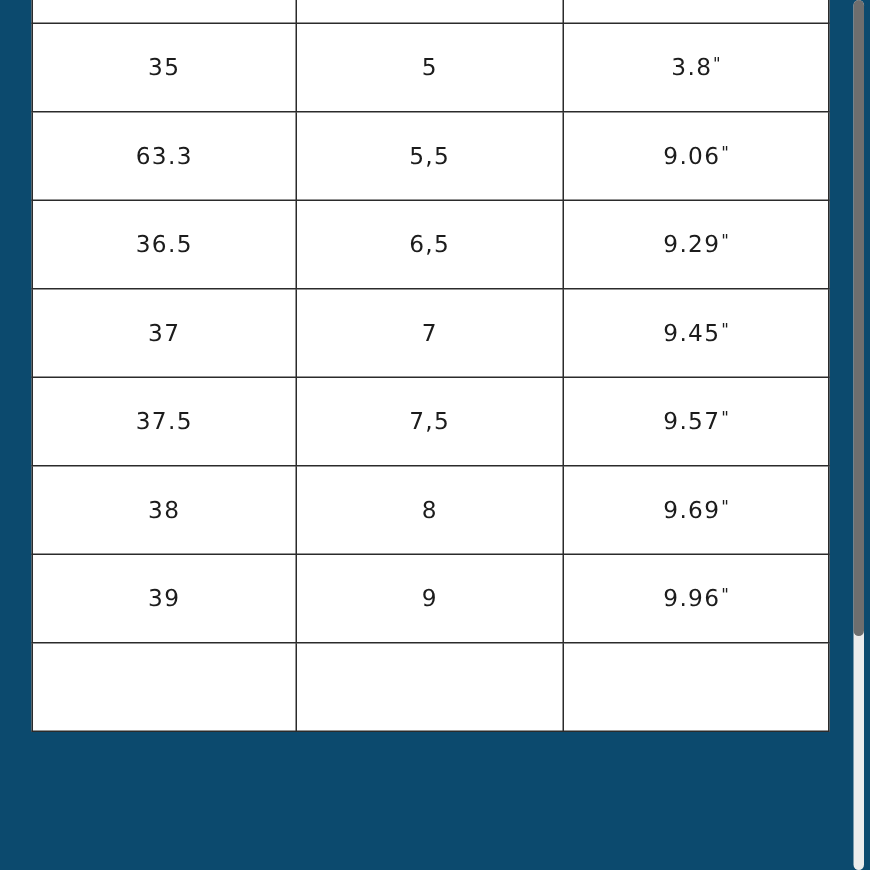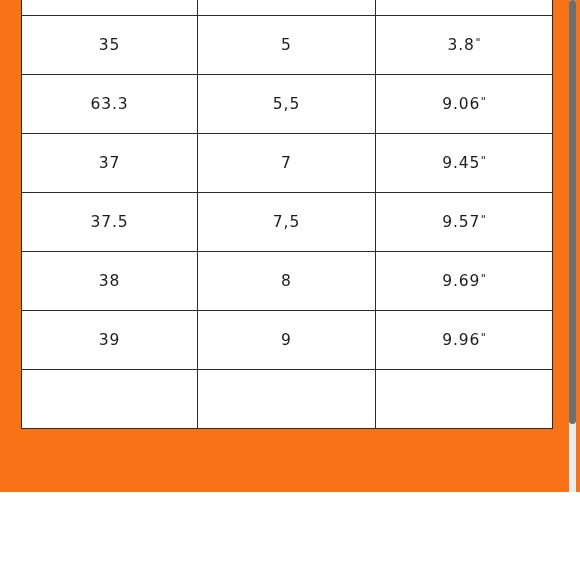--- a/index.html
+++ b/index.html
@@ -10,22 +10,22 @@
     width: 580px;
     height: 580px;
     overflow: hidden;
     background: #ffffff;
     font-family: "DejaVu Sans", sans-serif;
   }
 
   .viewport {
     position: relative;
     width: 580px;
-    height: 492px;
-    background: #f97316;
+    height: 580px;
+    background: #0c4a6e;
     overflow: hidden;
   }
 
   
   .table-wrap {
     position: absolute;
     left: 21px;
     top: -44px;          
     width: 531px;
   }
@@ -110,20 +110,25 @@
           <td><span class="cell-val">3.8</span><span class="inch-mark">"</span></td>
         </tr>
 
         <tr>
           <td><span class="cell-val">63.3</span></td>
           <td><span class="cell-val">5,5</span></td>
           <td><span class="cell-val">9.06</span><span class="inch-mark">"</span></td>
         </tr>
 
 
+        <tr>
+          <td><span class="cell-val">36.5</span></td>
+          <td><span class="cell-val">6,5</span></td>
+          <td><span class="cell-val">9.29</span><span class="inch-mark">"</span></td>
+        </tr>
 
         <tr>
           <td><span class="cell-val">37</span></td>
           <td><span class="cell-val">7</span></td>
           <td><span class="cell-val">9.45</span><span class="inch-mark">"</span></td>
         </tr>
 
         <tr>
           <td><span class="cell-val">37.5</span></td>
           <td><span class="cell-val">7,5</span></td>

